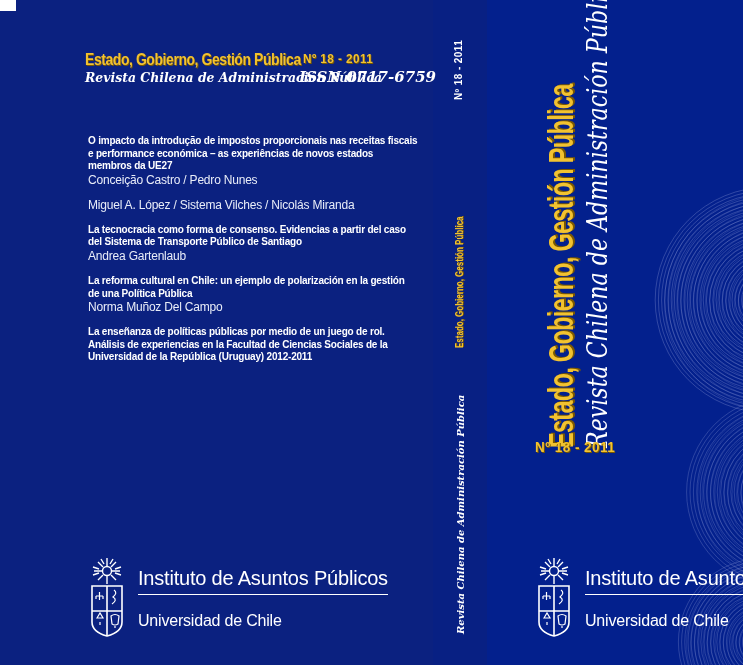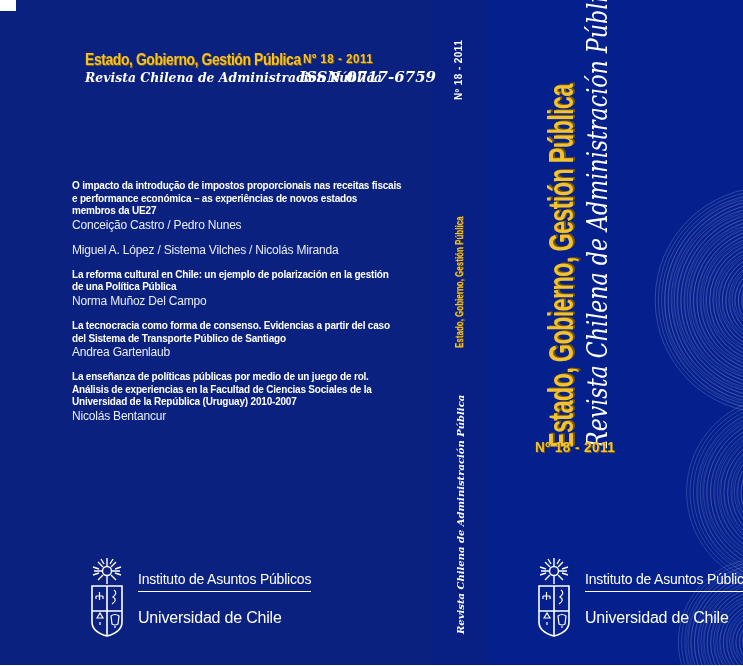--- a/index.html
+++ b/index.html
@@ -32,21 +32,21 @@
     transform:scaleX(0.9);transform-origin:0 50%;
     text-shadow:1px 1px 0 #7a5800;
   }
   .bc-issn{
     position:absolute;left:299px;top:68px;white-space:nowrap;
     font-family:"DejaVu Serif",serif;font-style:italic;font-weight:bold;
     font-size:15px;color:#ffffff;
   }
 
   
-  .articles{position:absolute;left:72px;top:135px;width:330px;margin-top:45px;}
+  .articles{position:absolute;left:88px;top:135px;width:330px;}
   .article{margin-bottom:13px;}
   .article-title{
     font-weight:bold;font-size:10px;line-height:12.6px;color:#ffffff;
     letter-spacing:-0.2px;margin:0 0 1px 0;
   }
   .article-authors{
     font-size:12px;line-height:12px;color:#e9edf8;letter-spacing:-0.2px;margin:0;
   }
 
   
@@ -79,21 +79,21 @@
     text-shadow:1px 1px 0 #7a5800;
   }
 
   
   .publisher{position:absolute;display:flex;align-items:center;}
   .publisher-back{left:84px;top:556px;}
   .publisher-front{left:531px;top:556px;}
   .crest{width:46px;height:84px;flex:0 0 auto;}
   .pub-text{margin-left:8px;color:#ffffff;}
   .pub-institute{
-    display:inline-block;font-size:14px;letter-spacing:-0.2px;
+    display:inline-block;font-size:20px;letter-spacing:-0.2px;
     padding-bottom:4px;border-bottom:1.6px solid #ffffff;white-space:nowrap;
   }
   .pub-university{font-size:16px;letter-spacing:-0.2px;margin-top:17px;white-space:nowrap;}
 
   .swirls{position:absolute;left:0;top:0;width:743px;height:666px;pointer-events:none;}
 </style>
 </head>
 <body>
 
 <div class="canvas">
@@ -265,30 +265,29 @@
 
   <div class="articles">
     <div class="article">
       <p class="article-title">O impacto da introdução de impostos proporcionais nas receitas fiscais e performance económica – as experiências de novos estados membros da UE27</p>
       <p class="article-authors">Conceição Castro / Pedro Nunes</p>
     </div>
     <div class="article">
       <p class="article-authors">Miguel A. López / Sistema Vilches / Nicolás Miranda</p>
     </div>
     <div class="article">
+      <p class="article-title">La tecnocracia como forma de consenso. Evidencias a partir del caso del Sistema de Transporte Público de Santiago</p>
+      <p class="article-authors">Andrea Gartenlaub</p>
+    </div>
+    <div class="article">
       <p class="article-title">La reforma cultural en Chile: un ejemplo de polarización en la gestión de una Política Pública</p>
       <p class="article-authors">Norma Muñoz Del Campo</p>
     </div>
     <div class="article">
-      <p class="article-title">La tecnocracia como forma de consenso. Evidencias a partir del caso del Sistema de Transporte Público de Santiago</p>
-      <p class="article-authors">Andrea Gartenlaub</p>
-    </div>
-    <div class="article">
-      <p class="article-title">La enseñanza de políticas públicas por medio de un juego de rol. Análisis de experiencias en la Facultad de Ciencias Sociales de la Universidad de la República (Uruguay) 2010-2007</p>
-      <p class="article-authors">Nicolás Bentancur</p>
+      <p class="article-title">La enseñanza de políticas públicas por medio de un juego de rol. Análisis de experiencias en la Facultad de Ciencias Sociales de la Universidad de la República (Uruguay) 2012-2011</p>
     </div>
   </div>
 
   <div class="publisher publisher-back">
     <svg class="crest" viewBox="0 0 46 84" fill="none" stroke="#ffffff">
       <g stroke-width="1.4">
         <circle cx="23" cy="15" r="4.5"></circle>
         <path d="M23 2 V10 M23 20 V28 M10 15 H18 M28 15 H36"></path>
         <path d="M14 6 L19 11 M32 6 L27 11 M14 24 L19 19 M32 24 L27 19"></path>
         <path d="M17 3 L20 8 M29 3 L26 8 M9 11 L15 13 M37 11 L31 13 M9 19 L15 17 M37 19 L31 17"></path>

